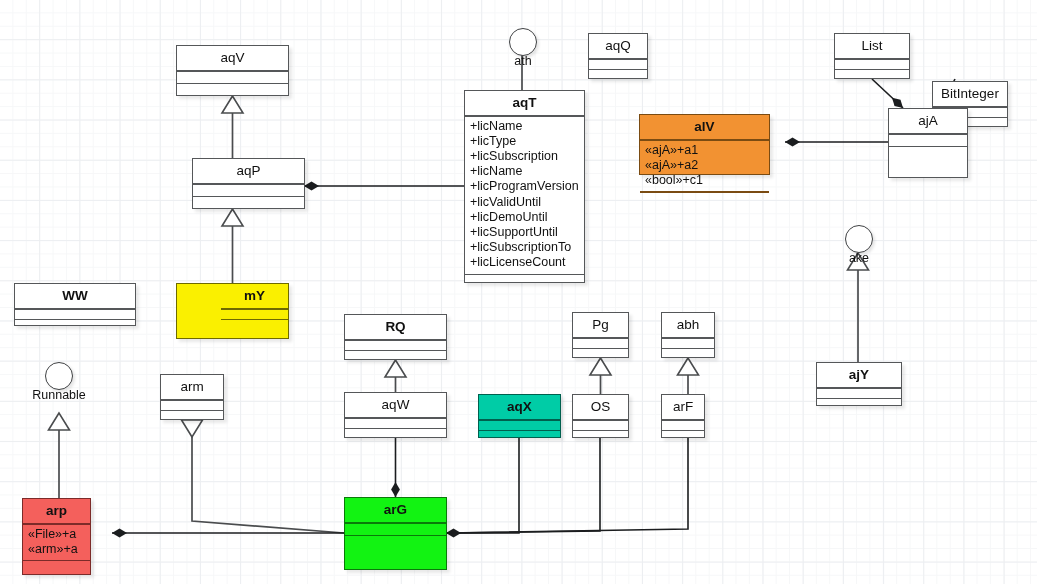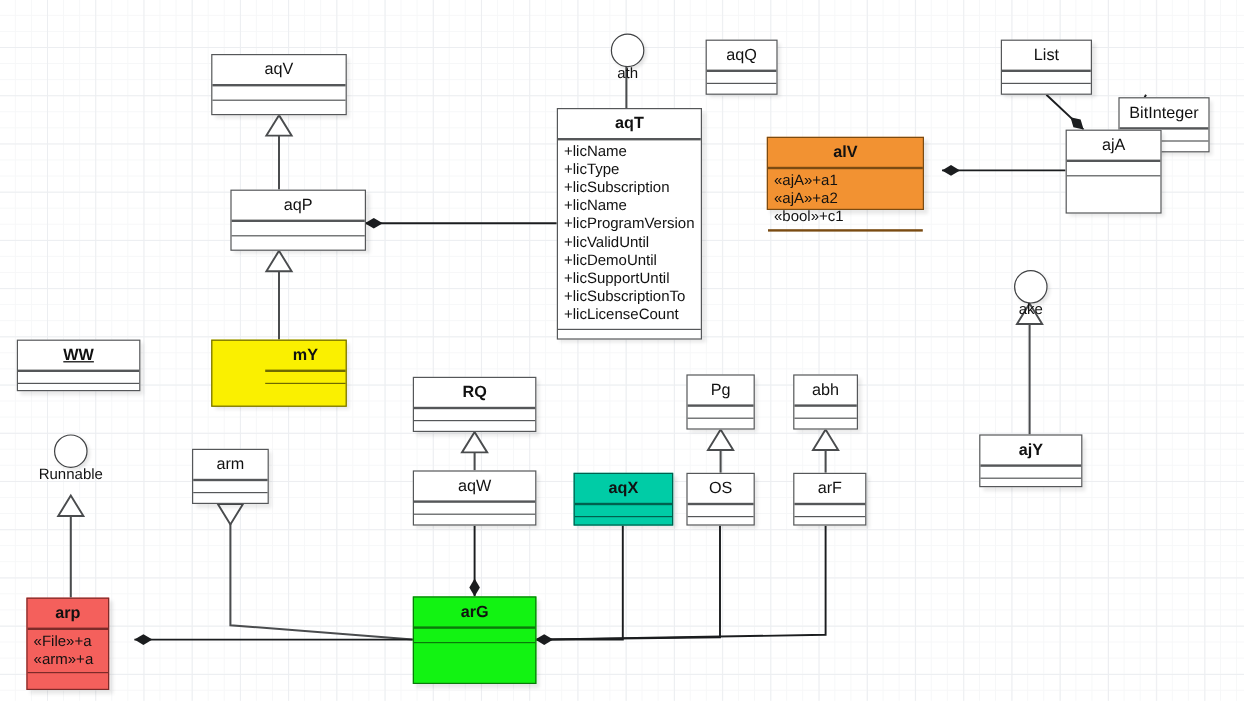--- a/index.html
+++ b/index.html
@@ -156,21 +156,21 @@
   </div>
 
   <div class="node bold n-yellow" style="left:176px;top:283px;width:113px;height:56px;padding-left:44px;">
     <div class="title">mY</div>
     <div class="sep"></div>
     <div class="compartment" style="height:6px;"></div>
     <div class="sep"></div>
     <div class="compartment"></div>
   </div>
 
-  <div class="node bold" style="left:14px;top:283px;width:103px;height:43px;text-decoration:underline;">
+  <div class="node bold" style="left:14px;top:283px;width:122px;height:43px;">
     <div class="title">WW</div>
     <div class="sep"></div>
     <div class="compartment" style="height:7px;"></div>
     <div class="sep"></div>
     <div class="compartment"></div>
   </div>
 
   <div class="node" style="left:160px;top:374px;width:64px;height:46px;">
     <div class="title">arm</div>
     <div class="sep"></div>
@@ -310,21 +310,21 @@
   </div>
 
   <div class="node" style="left:661px;top:312px;width:54px;height:46px;">
     <div class="title">abh</div>
     <div class="sep"></div>
     <div class="compartment" style="height:8px;"></div>
     <div class="sep"></div>
     <div class="compartment"></div>
   </div>
 
-  <div class="node" style="left:661px;top:394px;width:61px;height:44px;">
+  <div class="node" style="left:661px;top:394px;width:44px;height:44px;">
     <div class="title">arF</div>
     <div class="sep"></div>
     <div class="compartment" style="height:7px;"></div>
     <div class="sep"></div>
     <div class="compartment"></div>
   </div>
 
   <div class="iface" style="left:509px;top:28px;">
     <div class="ring"></div>
     <div class="lbl">ath</div>

